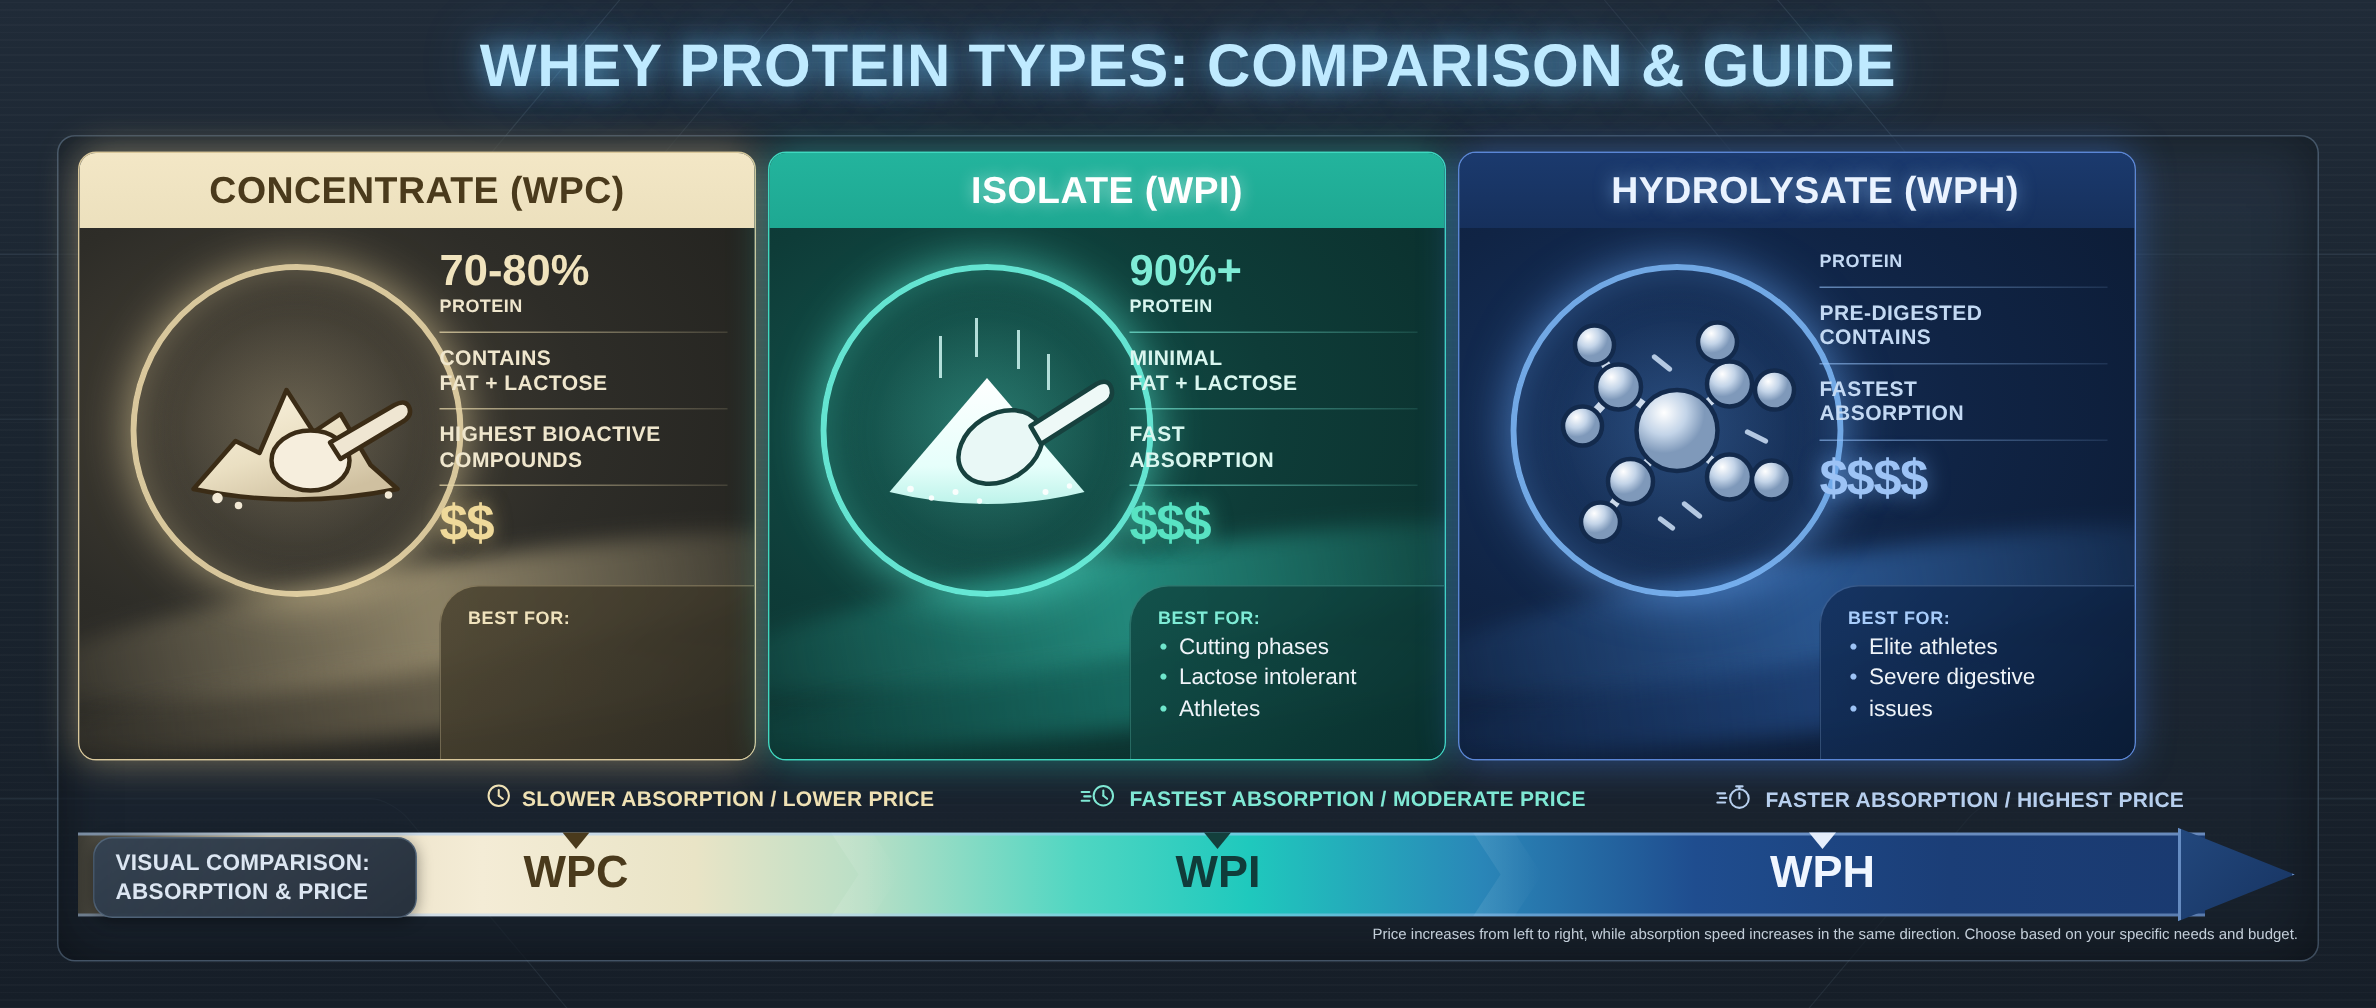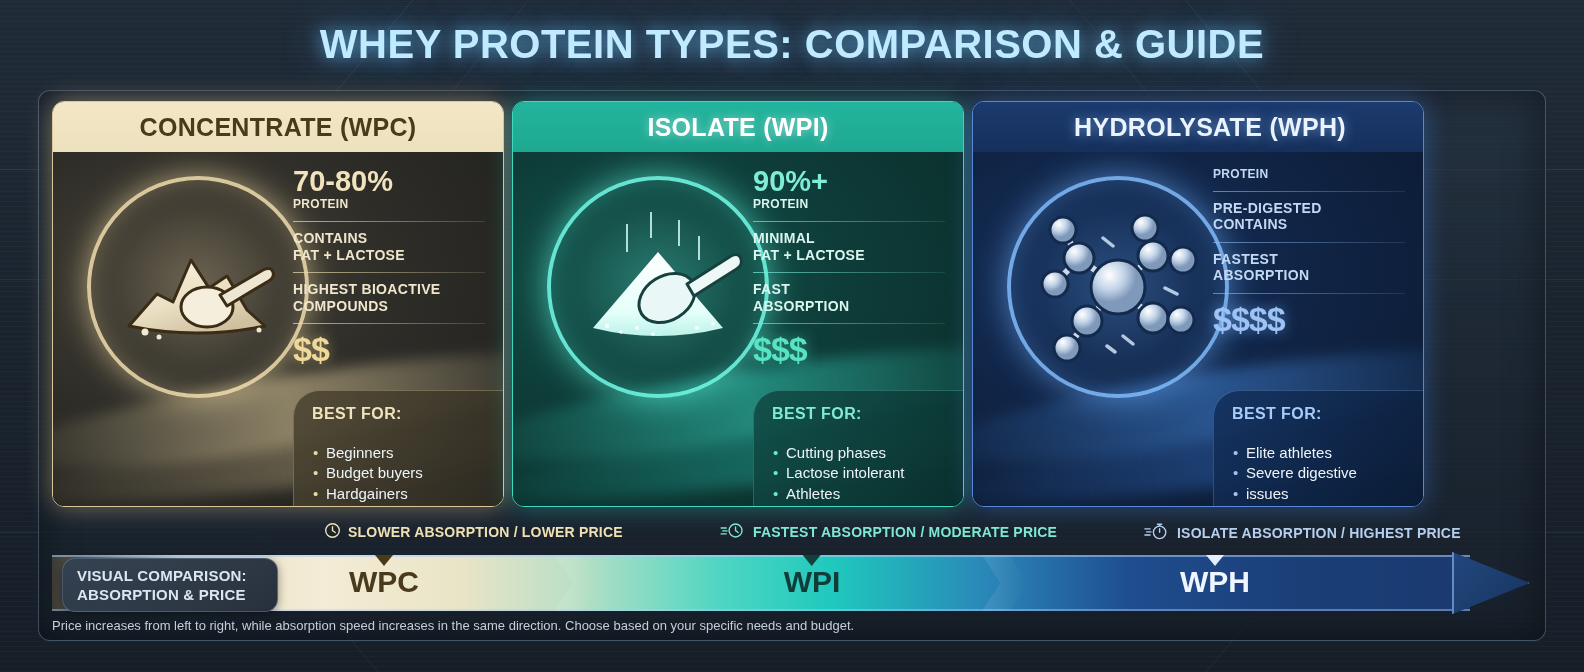--- a/index.html
+++ b/index.html
@@ -139,21 +139,21 @@
     padding:14px 14px 10px 18px;
     border-top-left-radius:26px;
   }
   .wpc .bestfor { background:linear-gradient(135deg,rgba(80,72,52,.92),rgba(46,43,34,.92));
     border-top:1px solid rgba(235,215,165,.35); border-left:1px solid rgba(235,215,165,.35); }
   .wpi .bestfor { background:linear-gradient(135deg,rgba(18,78,72,.92),rgba(10,48,46,.92));
     border-top:1px solid rgba(110,235,215,.3); border-left:1px solid rgba(110,235,215,.3); }
   .wph .bestfor { background:linear-gradient(135deg,rgba(20,50,95,.92),rgba(11,28,54,.92));
     border-top:1px solid rgba(140,190,255,.3); border-left:1px solid rgba(140,190,255,.3); }
 
-  .bf-title { font-size:16px; font-weight:bold; letter-spacing:.4px; margin-bottom:20px; }
+  .bf-title { font-size:12px; font-weight:bold; letter-spacing:.4px; margin-bottom:3px; }
   .wpc .bf-title { color:#f0e3bd; } .wpi .bf-title { color:#7fecd6; } .wph .bf-title { color:#a8cdfb; }
   .bf-list { list-style:none; }
   .bf-list li { font-size:15px; color:#eef3f8; line-height:1.35; padding-left:14px; position:relative; }
   .bf-list li:before { content:"•"; position:absolute; left:1px; }
   .wpc .bf-list li:before { color:#e6d7a8; }
   .wpi .bf-list li:before { color:#6fe6cc; }
   .wph .bf-list li:before { color:#9dc3f5; }
 
   
   .scale { position:absolute; left:52px; top:522px; width:1480px; height:108px; }
@@ -205,22 +205,22 @@
     position:absolute; left:10px; top:36px; width:216px; height:54px;
     background:linear-gradient(145deg,rgba(52,66,82,.97),rgba(32,42,55,.97));
     border:1px solid rgba(140,170,200,.33); border-radius:13px;
     display:flex; flex-direction:column; justify-content:center;
     padding-left:14px;
     font-size:15px; font-weight:bold; color:#dce6f2; letter-spacing:.2px; line-height:1.3;
     z-index:5;
     box-shadow:0 2px 10px rgba(0,0,0,.4);
   }
 
-  .footnote { position:absolute; left:0; top:96px; width:100%; text-align:left;
-    font-size:13px; color:#c3ced9; }
+  .footnote { position:absolute; left:0; top:96px; width:100%; text-align:right;
+    font-size:10px; color:#c3ced9; }
 
   .ico { flex:0 0 auto; }
 </style>
 </head>
 <body>
 
 <div class="bg">
   <div class="bg-lines"></div>
   <div class="bg-corner c1"></div>
   <div class="bg-corner c2"></div>
@@ -270,25 +270,20 @@
         <div class="spec-row">FAT + LACTOSE</div>
         <div class="rule"></div>
         <div class="spec-row">HIGHEST BIOACTIVE</div>
         <div class="spec-row">COMPOUNDS</div>
         <div class="rule"></div>
         <div class="price">$$</div>
       </div>
 
       <div class="bestfor">
         <div class="bf-title">BEST FOR:</div>
-        <ul class="bf-list">
-          <li>Beginners</li>
-          <li>Budget buyers</li>
-          <li>Hardgainers</li>
-        </ul>
       </div>
     </div>
   </div>
 
   <div class="card wpi">
     <div class="card-head">ISOLATE (WPI)</div>
     <div class="card-body">
       <div class="swoosh s1"></div>
       <div class="swoosh s2"></div>
 
@@ -457,21 +452,21 @@
             <line x1="1" y1="8" x2="7" y2="8"></line>
               <line x1="3" y1="11.5" x2="8" y2="11.5"></line>
             <line x1="1" y1="15" x2="7" y2="15"></line>
           </g>
           <circle cx="18" cy="12" r="7.2" fill="none" stroke="#b7cfee" stroke-width="1.6"></circle>
           <line x1="15.6" y1="2.6" x2="20.4" y2="2.6" stroke="#b7cfee" stroke-width="1.8" stroke-linecap="round"></line>
           <line x1="18" y1="2.6" x2="18" y2="4.8" stroke="#b7cfee" stroke-width="1.8"></line>
           <line x1="18" y1="12" x2="18" y2="7.8" stroke="#b7cfee" stroke-width="1.6" stroke-linecap="round"></line>
         </svg>
       </span>
-      <span>ISOLATE ABSORPTION / HIGHEST PRICE</span>
+      <span>FASTER ABSORPTION / HIGHEST PRICE</span>
     </div>
   </div>
 
   <div class="arrow-wrap">
     <div class="arrow-bar"></div>
     <div class="chev a"></div>
     <div class="chev b"></div>
     <div class="arrow-outline"></div>
     <div class="arrow-head"></div>
 

